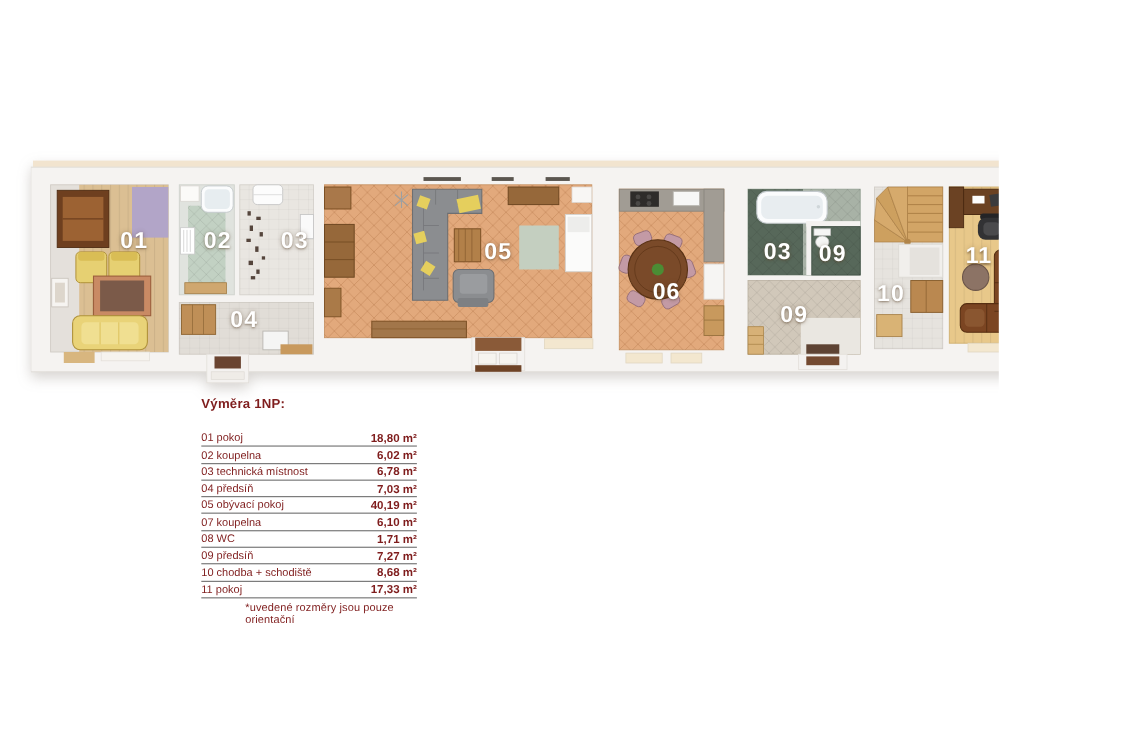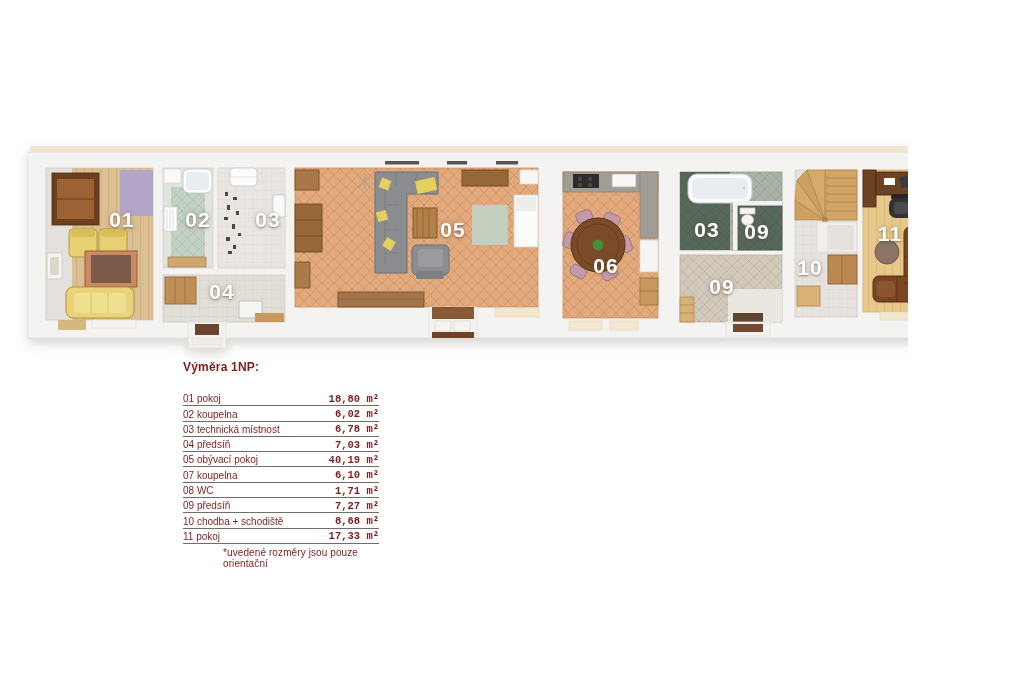--- a/index.html
+++ b/index.html
@@ -20,21 +20,21 @@
   .legend{position:absolute;left:183px;top:360px;width:196px;color:#7f1d1d;}
   .legend-title{font-size:12px;font-weight:bold;letter-spacing:.2px;}
   .legend-rows{margin-top:18px;}
   .legend-row{
     display:flex;justify-content:space-between;align-items:flex-end;
     height:12.3px;margin-bottom:1px;border-bottom:1px solid #6e6e6e;
     padding-bottom:1px;
     gap:20px;
   }
   .room-name{font-size:10px;line-height:1;}
-  .room-area{font-size:10.5px;font-weight:bold;line-height:1;font-family:Liberation Mono, monospace;}
+  .room-area{font-size:10.5px;font-weight:bold;line-height:1;}
   .legend-total{
     display:flex;justify-content:space-between;align-items:flex-end;
     margin-top:28px;border-bottom:1px solid #4a4a4a;padding-bottom:2px;
   }
   .total-label{font-size:11.5px;font-weight:bold;letter-spacing:.2px;}
   .total-area{font-size:11.5px;font-weight:bold;}
   .legend-footnote{font-size:10px;margin-top:3px;letter-spacing:.1px;margin-left:40px;}
 </style>
 </head>
 <body>

